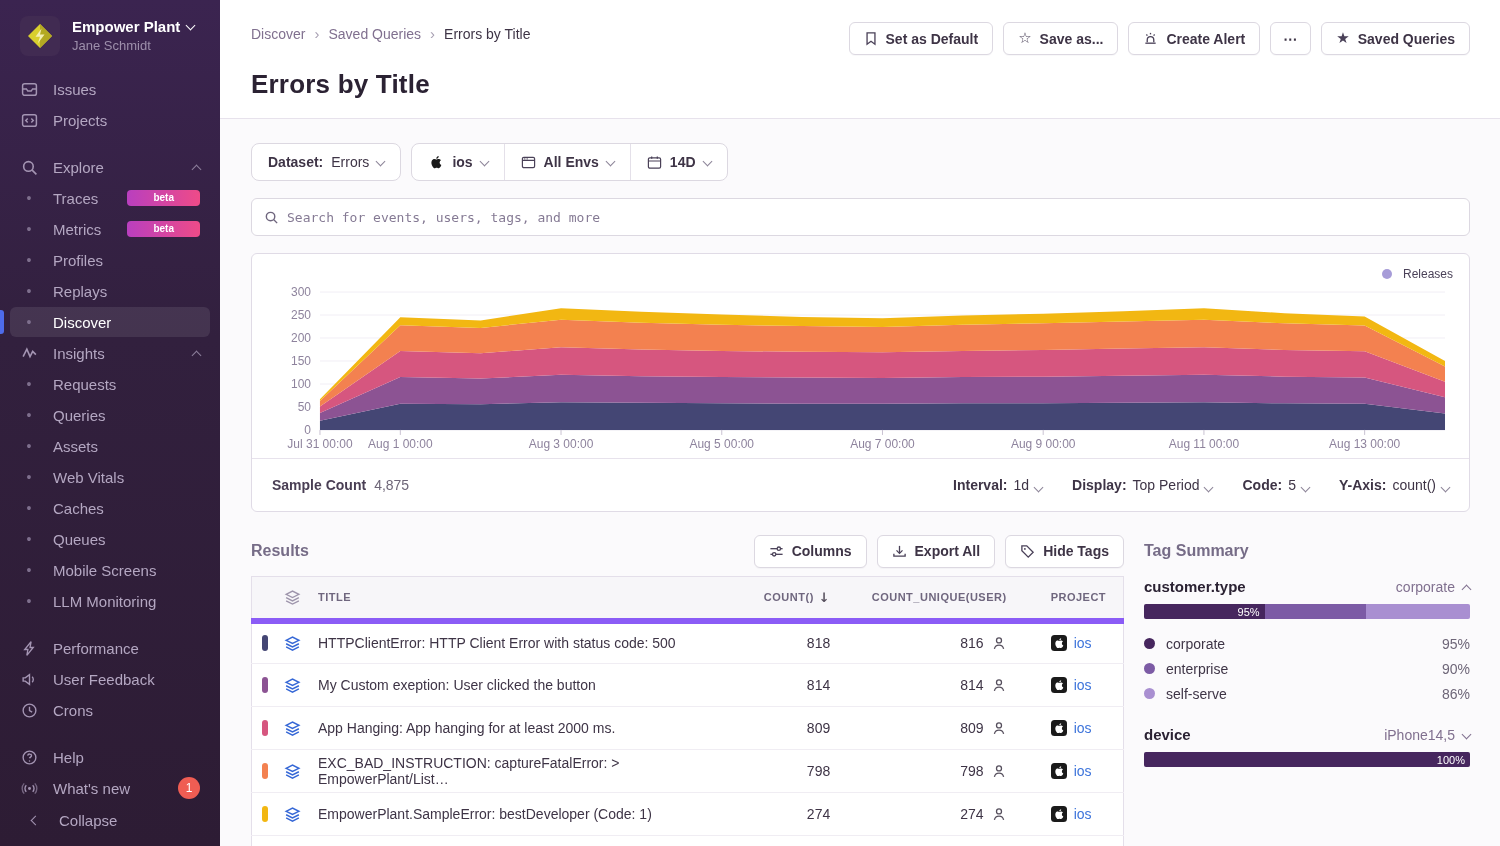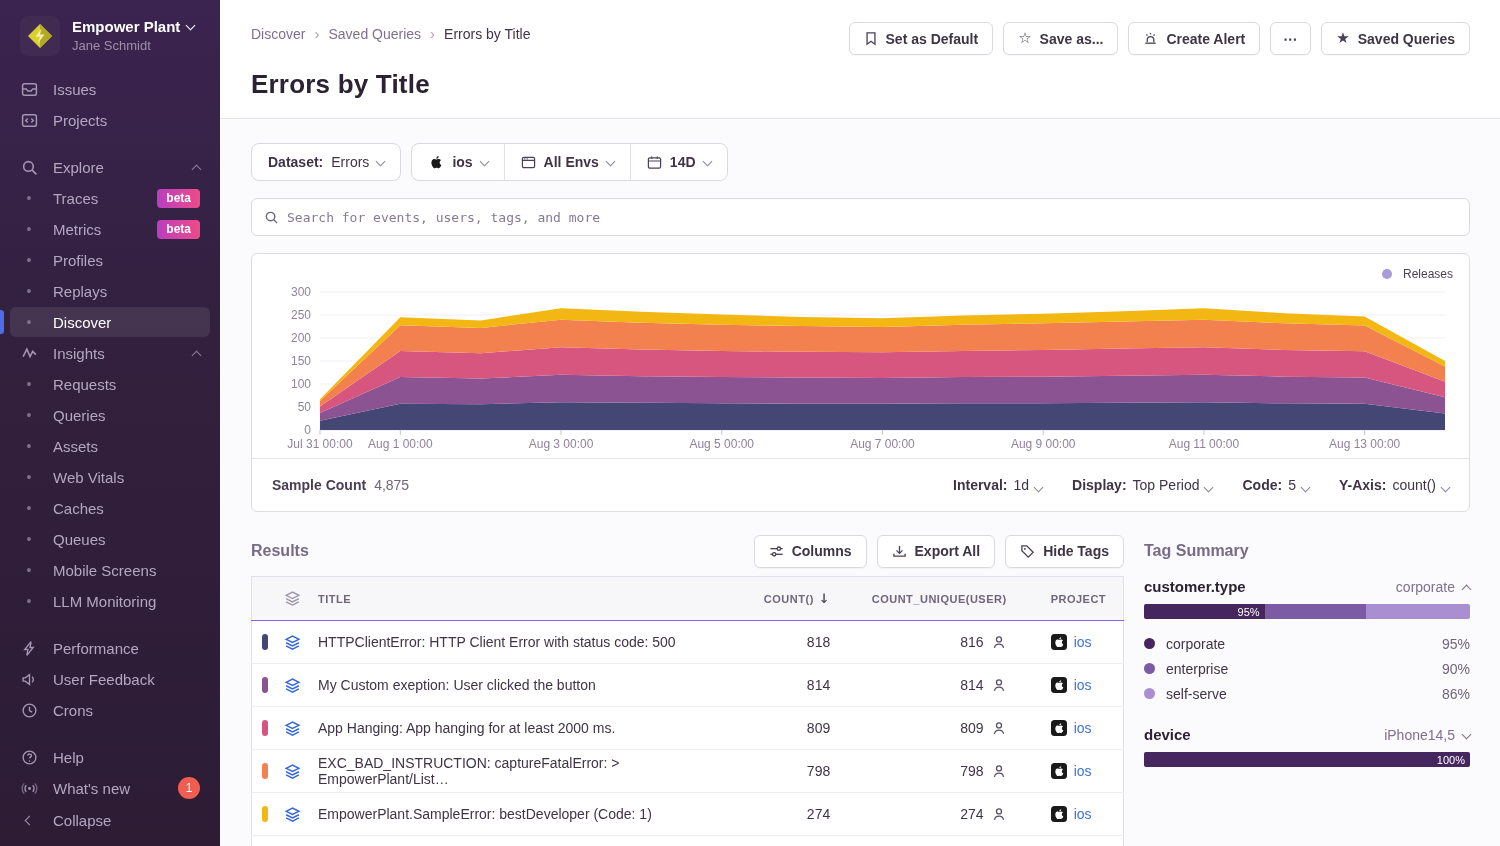--- a/index.html
+++ b/index.html
@@ -14,25 +14,25 @@
   .org-name { color:#fff; font-weight:bold; font-size:15px; display:flex; align-items:center; gap:7px; }
   .org-user { color:#9d8fab; font-size:13px; margin-top:2px; }
   .nav { padding:0 10px; }
   .nav-item { display:flex; align-items:center; height:30px; padding:0 10px; border-radius:6px; font-size:15px; cursor:pointer; position:relative; margin-bottom:1px; }
   .nav-item .nicon { width:18px; height:18px; flex:0 0 18px; display:flex; align-items:center; justify-content:center; color:#a495b3; }
   .nav-item .nlabel { margin-left:15px; white-space:nowrap; }
   .nav-item.active { background:rgba(255,255,255,.09); color:#fff; }
   .nav-item.active .nlabel { color:#fff; }
   .nav-gap { height:16px; }
   .sub-dot { width:18px; flex:0 0 18px; text-align:center; color:#7e6f8d; font-size:14px; }
-  .badge-beta { margin-left:auto; font-size:12px; font-weight:bold; color:#fff; background:linear-gradient(90deg,#b93fbf,#ee4b88); border-radius:4px; padding:2px 9px 3px; }
+  .badge-beta { margin-left:auto; font-size:10px; font-weight:bold; color:#fff; background:linear-gradient(90deg,#b93fbf,#ee4b88); border-radius:4px; padding:2px 26px 3px; }
   .badge-red { margin-left:auto; width:22px; height:22px; border-radius:50%; background:#ef5d53; color:#fff; font-size:12px; display:flex; align-items:center; justify-content:center; }
   .sect-chev { margin-left:auto; color:#8d7f9c; }
   .active-ind { position:absolute; left:-10px; top:3px; width:4px; height:24px; border-radius:0 3px 3px 0; background:#4e6bea; }
-  .collapse-row { position:absolute; bottom:10px; left:10px; right:10px; }
+  .collapse-row { position:absolute; bottom:10px; left:16px; right:10px; }
 
   .chev { display:inline-block; width:7px; height:7px; border-right:1.6px solid currentColor; border-bottom:1.6px solid currentColor; }
   .chev.down { transform:rotate(45deg); margin-bottom:2px; }
   .chev.up { transform:rotate(-135deg); margin-top:4px; }
   .chev.left { transform:rotate(135deg); }
 
   
   .main { flex:1; display:flex; flex-direction:column; background:#fbfafc; min-width:0; }
   .page-header { background:#fff; border-bottom:1px solid #e7e2ec; padding:22px 30px 18px 31px; }
   .hdr-top { display:flex; align-items:flex-start; justify-content:space-between; }
@@ -79,21 +79,21 @@
 
   
   .results-wrap { display:flex; gap:20px; margin-top:22px; }
   .results-left { width:873px; flex:0 0 873px; }
   .results-head { display:flex; align-items:center; height:34px; }
   .results-title { font-size:16px; font-weight:bold; color:#766c87; }
   .results-btns { margin-left:auto; display:flex; gap:10px; }
 
   table.results { width:100%; border-collapse:collapse; margin-top:8px; background:#fff; border:1px solid #e4dfea; border-radius:6px 6px 0 0; font-size:14px; }
   .thead-row { background:#f7f6f9; }
-  .thead-row th { font-size:11px; font-weight:bold; letter-spacing:.5px; color:#6f667e; text-align:left; height:44px; padding:0 10px; border-bottom:1px solid #8b5cf6; white-space:nowrap; }
+  .thead-row th { font-size:11px; font-weight:bold; letter-spacing:.5px; color:#6f667e; text-align:left; height:44px; padding:0 10px; border-bottom:6px solid #8b5cf6; white-space:nowrap; }
   th.num, td.num { text-align:right; }
   td { height:43px; border-bottom:1px solid #f0edf3; padding:0 10px; color:#3e3446; background:#fff; }
   .cell-title { display:flex; align-items:center; gap:16px; }
   .rowbar { width:6px; height:16px; border-radius:3px; flex:0 0 6px; }
   .stack-ic { flex:0 0 18px; display:flex; }
   .uniq-cell { display:inline-flex; align-items:center; gap:7px; justify-content:flex-end; }
   .proj-cell { display:flex; align-items:center; gap:7px; padding-left:24px; }
   .proj-link { color:#3d74db; cursor:pointer; }
   .sort-arrow { font-family:"DejaVu Sans",sans-serif; font-size:13px; color:#57505e; }
   .th-flex { display:flex; align-items:center; gap:16px; }

